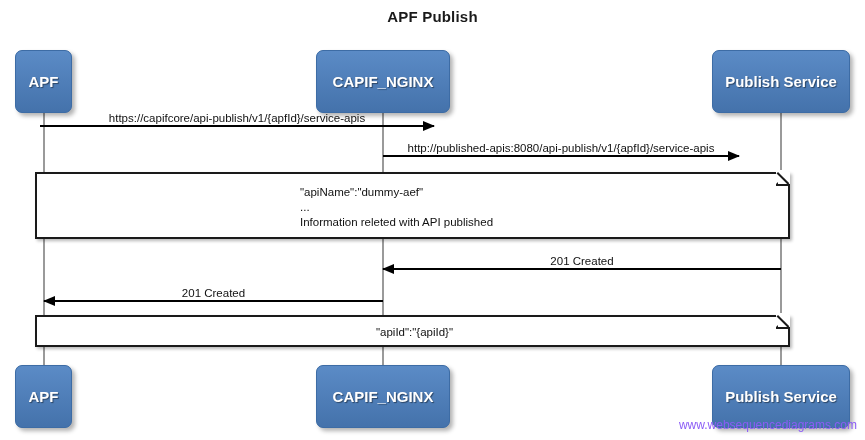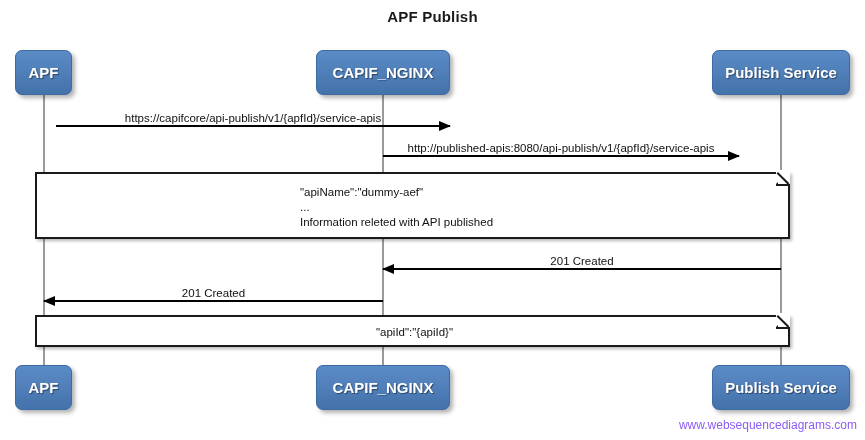--- a/index.html
+++ b/index.html
@@ -31,21 +31,21 @@
   .lifeline {
     position: absolute;
     width: 2px;
     background: #9a9a9a;
     top: 95px;
     height: 270px;
   }
   
   .participant {
     position: absolute;
-    height: 45px;
+    height: 63px;
     border-radius: 7px;
     background: linear-gradient(#5b8bc6, #4472ab);
     background-color: #4f81bd;
     border: 1px solid #3d6ca5;
     box-shadow: 3px 3px 4px rgba(0,0,0,0.30);
     display: flex;
     align-items: center;
     justify-content: center;
     box-sizing: border-box;
     text-align: center;
@@ -166,21 +166,21 @@
   <div class="participant" style="left:15px; top:50px; width:57px;">
     <span>APF</span>
   </div>
   <div class="participant" style="left:316px; top:50px; width:134px;">
     <span>CAPIF_NGINX</span>
   </div>
   <div class="participant" style="left:712px; top:50px; width:138px;">
     <span>Publish Service</span>
   </div>
 
-  <div class="message" style="left:56px; width:394px; top:105px;">
+  <div class="message" style="left:40px; width:394px; top:105px;">
     <div class="msg-label">https://capifcore/api-publish/v1/{apfId}/service-apis</div>
     <div class="msg-line"></div>
     <div class="arrow-head right"></div>
   </div>
 
   <div class="message" style="left:383px; width:356px; top:135px;">
     <div class="msg-label">http://published-apis:8080/api-publish/v1/{apfId}/service-apis</div>
     <div class="msg-line"></div>
     <div class="arrow-head right"></div>
   </div>

